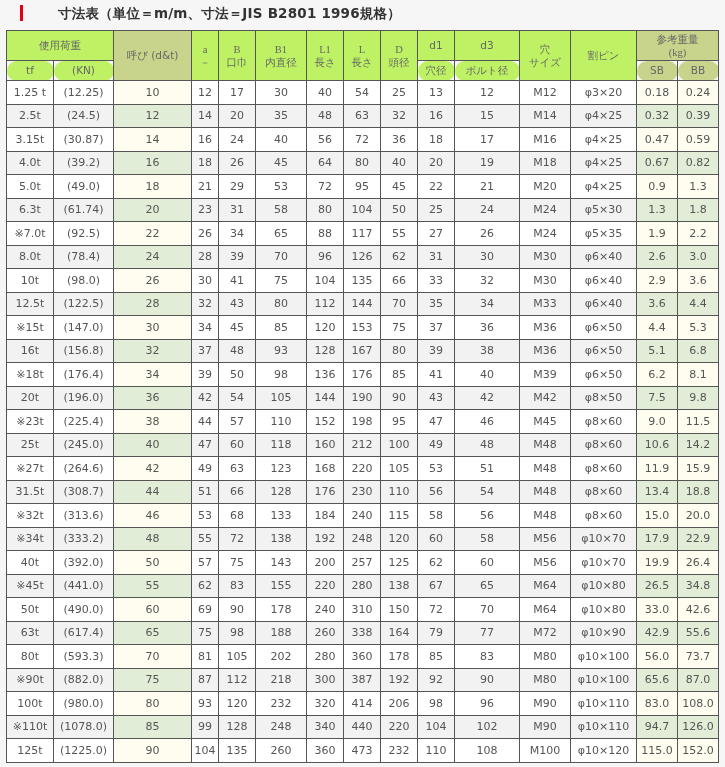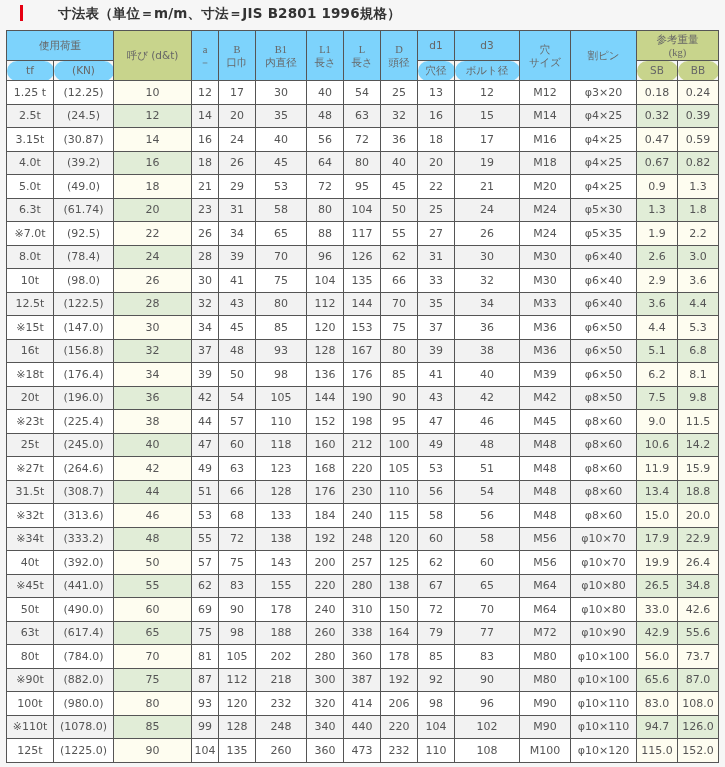--- a/index.html
+++ b/index.html
@@ -29,21 +29,21 @@
     font-size: 11px;
   }
   th, td {
     border: 1px solid #555;
     text-align: center;
     padding: 0;
     overflow: hidden;
     white-space: nowrap;
   }
   th {
-    background: #7dd3fc;
+    background: #bef264;
     color: #666;
     font-weight: normal;
     font-size: 10.5px;
     line-height: 13px;
   }
   th.dark { background: #c8d48c; }
   tr.h1 th { height: 29px; }
   tr.h2 th { height: 19px; border-radius: 10px; }
   td { height: 22.5px; font-size: 11px; color: #555; }
   tr.odd td { background: #ffffff; }
@@ -533,21 +533,21 @@
         <td>164</td>
         <td>79</td>
         <td>77</td>
         <td>M72</td>
         <td>φ10×90</td>
         <td class="wt">42.9</td>
         <td class="wt">55.6</td>
       </tr>
       <tr class="odd">
         <td>80t</td>
-        <td>(784.0)</td>
+        <td>(593.3)</td>
         <td class="yb">70</td>
         <td>81</td>
         <td>105</td>
         <td>202</td>
         <td>280</td>
         <td>360</td>
         <td>178</td>
         <td>85</td>
         <td>83</td>
         <td>M80</td>

